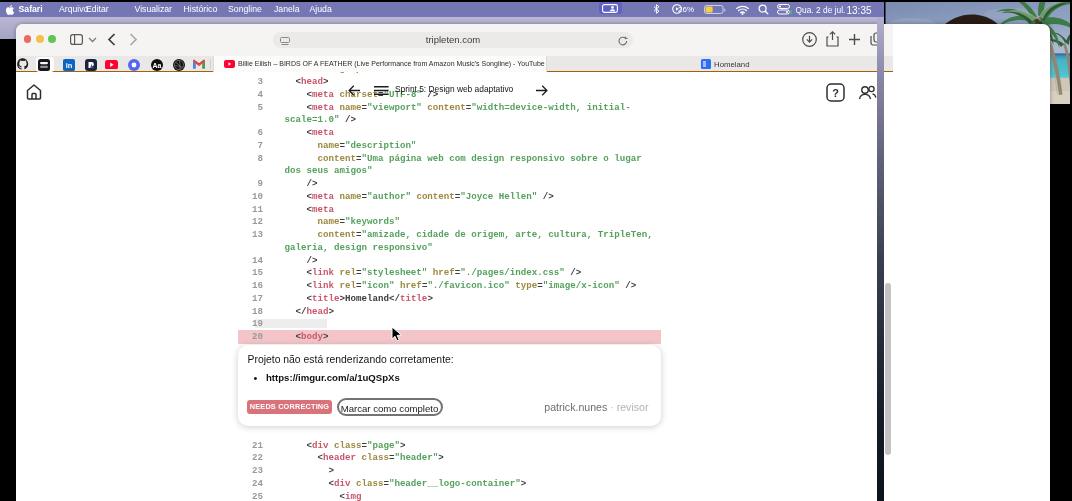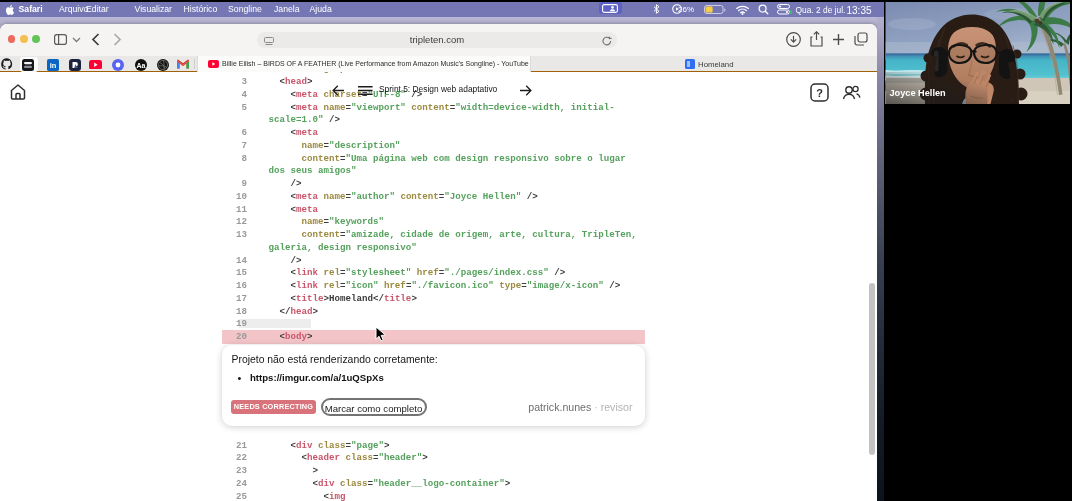--- a/index.html
+++ b/index.html
@@ -8,21 +8,21 @@
   .abs { position:absolute; }
 
   
   #menubar { left:0; top:1.5px; width:884px; height:32px; background:#7477b4; border-bottom:3px solid #eab308; color:#fff; font-size:8.7px; }
   #menubar .mi { position:absolute; top:2px; white-space:nowrap; }
   
   #wallstrip { left:0; top:16.5px; width:884px; height:22px; background:linear-gradient(#b9b7d3,#a5a3c2); }
   #rightcol { z-index:3; left:877px; top:16.5px; width:7px; height:484.5px; background:linear-gradient(#b2b0cc, #8a88a8 12%, #5f6178 30%, #3a4052 50%, #232b3a 68%, #141b26 84%, #0d131c); }
 
   
-  #window { z-index:2; left:0; top:24px; width:877px; height:477px; background:#fff; border-radius:7px 7px 0 0; box-shadow:0 0 4px rgba(0,0,0,0.35); overflow:hidden; }
+  #window { z-index:2; left:16px; top:24px; width:1034px; height:477px; background:#fff; border-radius:7px 7px 0 0; box-shadow:0 0 4px rgba(0,0,0,0.35); overflow:hidden; }
   #toolbar { left:0; top:0; width:877px; height:32px; background:#f5f4f2; }
   #tabstrip { left:0; top:32px; width:877px; height:15.5px; background:#e9e8e6; border-bottom:1px solid #a16207; }
   #activetab { left:197px; top:0; width:334px; height:15.5px; background:#fbfbfa; border-left:1px solid #dddbd9; border-right:1px solid #dddbd9; }
   #content { left:0; top:48px; width:877px; height:429px; background:#fff; overflow:hidden; position:absolute; }
 
   
   .tl { width:7.8px; height:7.8px; border-radius:50%; top:11.3px; }
 
   
   #urlbar { left:257px; top:8px; width:360px; height:16px; background:#eceae8; border-radius:8px; font-size:9.5px; color:#3c3c3c; text-align:center; line-height:16px; }

